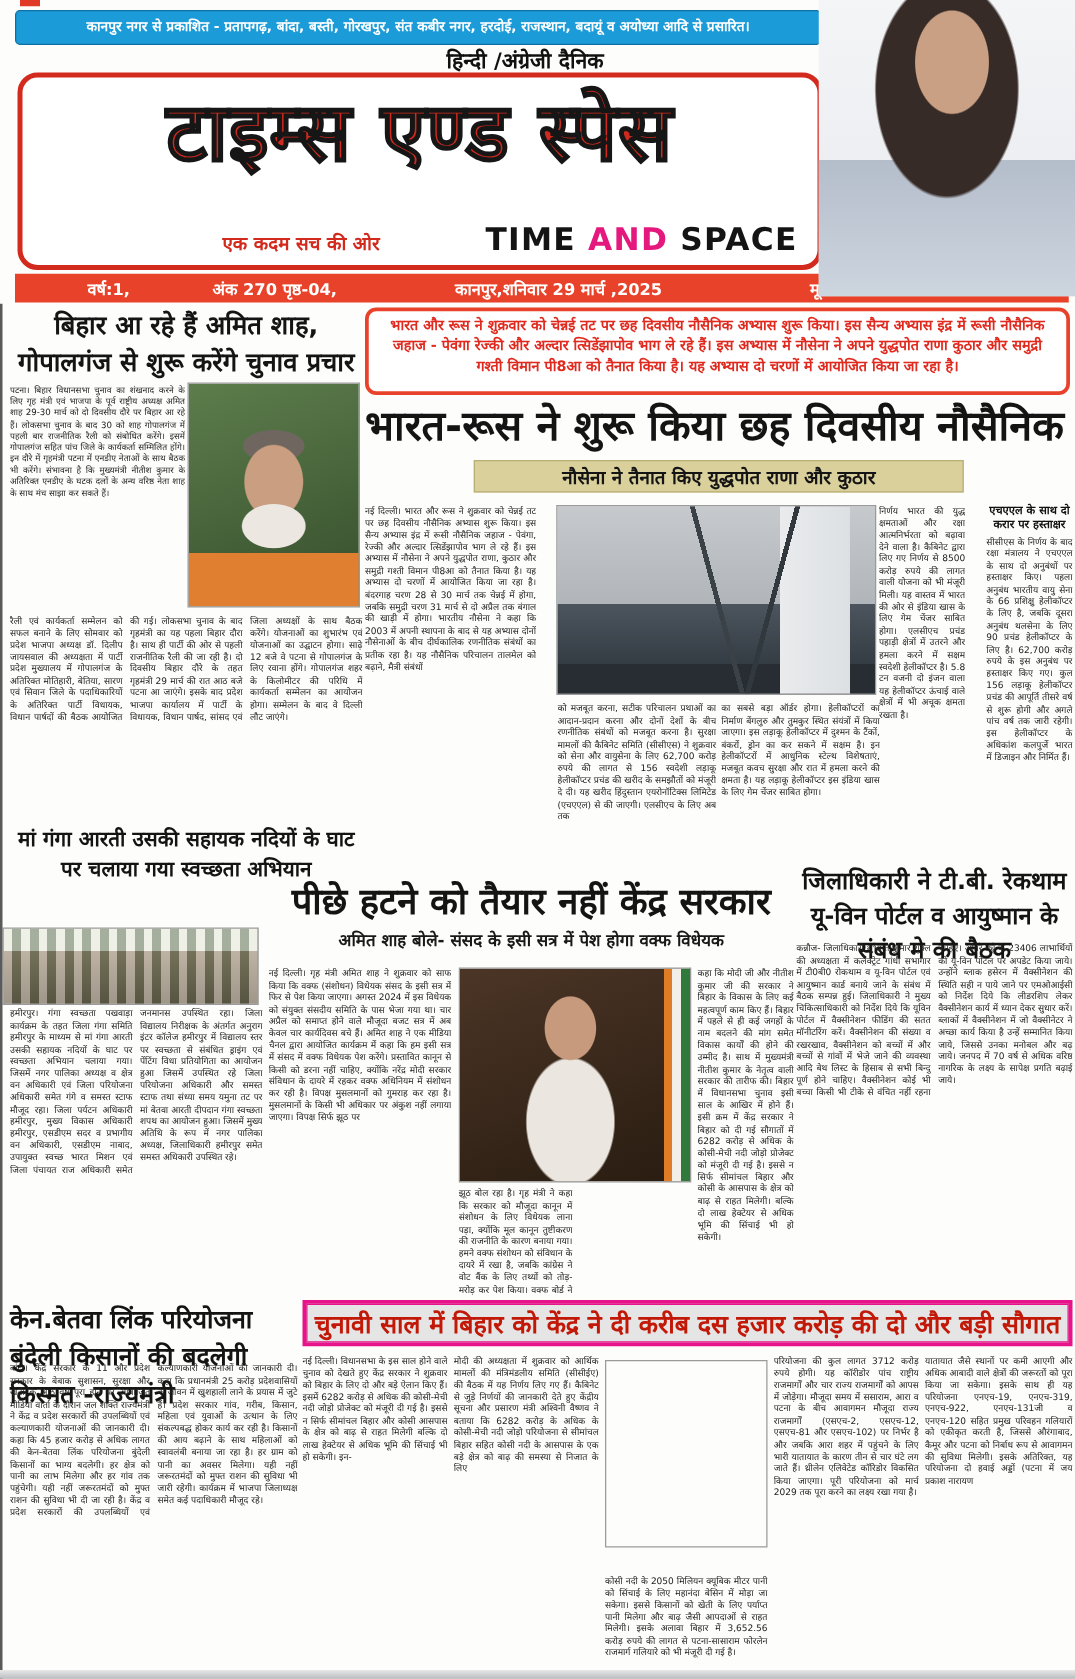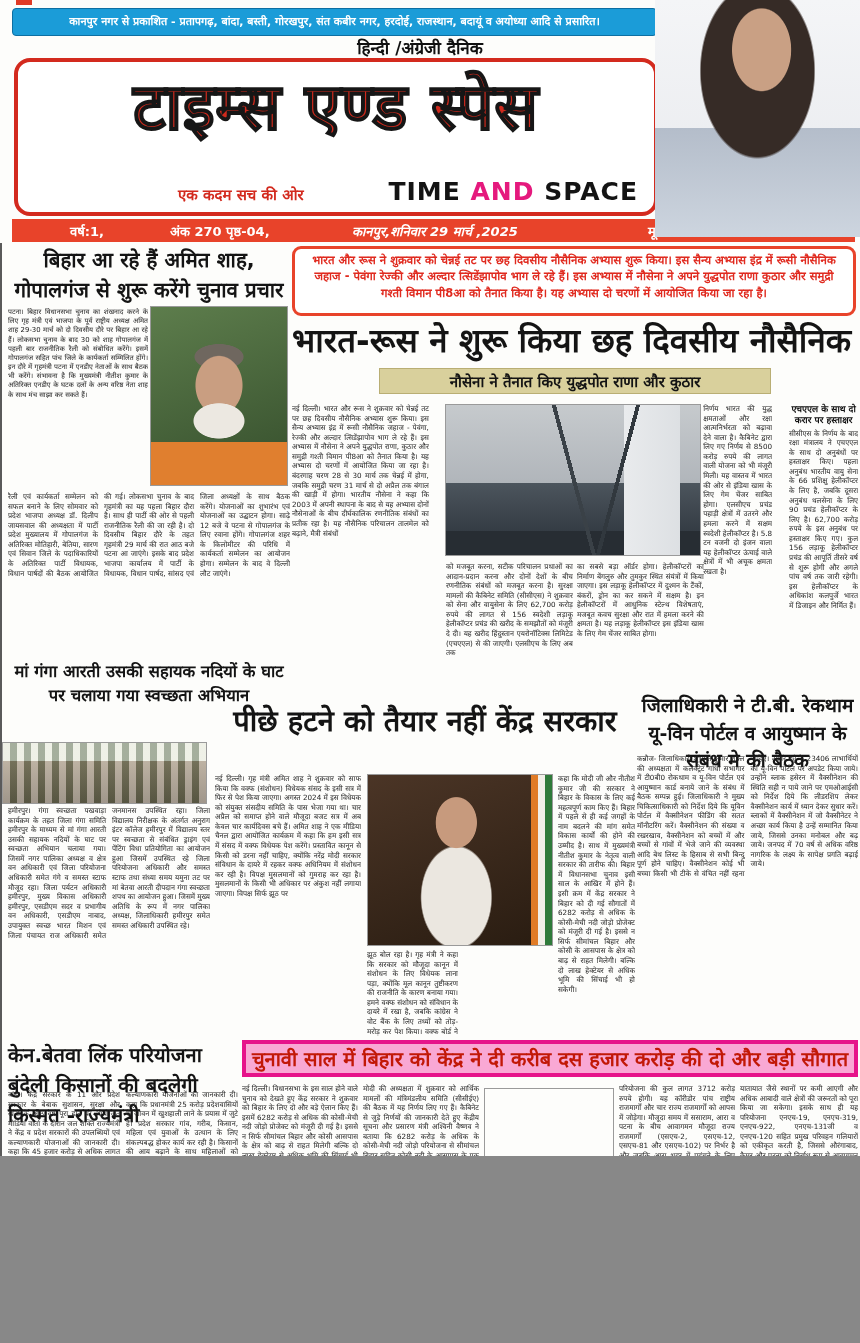--- a/index.html
+++ b/index.html
@@ -1,18 +1,18 @@
 <!DOCTYPE html>
 <html><head>
 <meta charset="utf-8">
 <style>
   * { margin:0; padding:0; box-sizing:border-box; }
   html,body { background:#888; }
   #page {
-    position:relative; width:860px; height:1156px; margin:0 auto;
+    position:relative; width:860px; height:1343px; margin:0 auto;
     background:#fdfdfb; overflow:hidden;
     font-family:"DejaVu Sans","Liberation Sans",sans-serif;
     color:#1d1d1d;
   }
   
   .corner-tick { position:absolute; left:16px; top:0; width:16px; height:5px; background:#e03a26; }
   .top-banner {
     position:absolute; left:12px; top:8px; width:645px; height:28px;
     background:#1b9cd8; border:1px solid #0e6fa2; border-radius:4px;
     color:#fff; font-size:11px; font-weight:bold; text-align:center; line-height:26px;
@@ -32,21 +32,21 @@
   .masthead-tagline { position:absolute; left:160px; bottom:8px; font-size:15px; font-weight:800; color:#d32a1e; }
   .masthead-english { position:absolute; right:16px; bottom:6px; font-size:25px; font-weight:900; letter-spacing:1px; }
   .masthead-english .w1,.masthead-english .w3 { color:#141414; }
   .masthead-english .w2 { color:#e5197d; }
   .dateline-bar {
     position:absolute; left:12px; top:219px; width:843px; height:23px;
     background:#e8432a; color:#fff; font-size:13px; font-weight:bold;
     display:flex; align-items:center;
   }
   .dateline-bar span { position:absolute; white-space:nowrap; }
-  .dl-year { left:58px; } .dl-issue { left:158px; } .dl-place { left:340px;font-style:italic; } .dl-price { left:636px; }
+  .dl-year { left:58px; } .dl-issue { left:158px; } .dl-place { left:352px; } .dl-price { left:636px; }
   
   .photo { position:absolute; overflow:hidden; border:1px solid #9a9a9a; }
   .kangana {
     left:655px; top:0; width:205px; height:237px; border:none; z-index:5;
     background:
       radial-gradient(ellipse 30px 42px at 52% 21%, #c9a084 97%, rgba(0,0,0,0) 100%),
       radial-gradient(ellipse 58px 88px at 50% 30%, #362b26 97%, rgba(0,0,0,0) 100%),
       linear-gradient(180deg, rgba(0,0,0,0) 54%, #b4bdca 54%, #cdd5df 100%),
       linear-gradient(180deg,#f4f5f7,#e7e9ed);
   }
@@ -138,21 +138,21 @@
   .dm-article { position:absolute; left:637px; top:692px; width:221px; height:346px; }
   .dm-hl { font-size:19px; line-height:1.45; text-align:center; }
   .dm-body { position:absolute; left:0; top:62px; width:221px; height:282px; }
   
   .ken-article { position:absolute; left:8px; top:1040px; width:230px; height:303px; }
   .ken-hl { font-size:20px; line-height:1.5; }
   .ken-body { position:absolute; left:0; top:50px; width:230px; height:250px; }
   
   .sogat-article { position:absolute; left:242px; top:1040px; width:616px; height:303px; }
   .sogat-banner { background:#e6138a; padding:3px; }
-  .sogat-banner .inner { background:#f9a8d4; border:1px solid #e6138a; text-align:center;
+  .sogat-banner .inner { background:#e5e5e5; border:1px solid #e6138a; text-align:center;
     font-size:20px; font-weight:800; color:#c21807; white-space:nowrap; overflow:hidden; padding:1px 0; }
   .sogat-body { position:absolute; left:0; top:44px; width:616px; height:259px; }
   .sogat-body .c { position:absolute; top:0; height:259px; }
   .sg1 { left:0; width:116px; } .sg2 { left:121px; width:116px; }
   .sgmidtxt { position:absolute; left:242px; top:176px; width:130px; height:99px; }
   .sg3 { left:377px; width:116px; } .sg4 { left:498px; width:118px; }
   
   .left-edge { position:absolute; left:0; top:243px; width:2px; height:1100px; background:#5a5a5a; }
   .bottom-strip { position:absolute; left:0; top:1336px; width:860px; height:7px;
     background:linear-gradient(180deg,#e8e8e8,#b9bcbf); }
@@ -212,20 +212,21 @@
   <div class="photo ship-photo"></div>
 
   <div class="ganga-article">
     <div class="hl ganga-hl">मां गंगा आरती उसकी सहायक नदियों के घाट पर चलाया गया स्वच्छता अभियान</div>
     <div class="body-txt cols2 ganga-body">हमीरपुर। गंगा स्वच्छता पखवाड़ा कार्यक्रम के तहत जिला गंगा समिति हमीरपुर के माध्यम से मां गंगा आरती उसकी सहायक नदियों के घाट पर स्वच्छता अभियान चलाया गया। जिसमें नगर पालिका अध्यक्ष व क्षेत्र वन अधिकारी एवं जिला परियोजना अधिकारी समेत गंगे व समस्त स्टाफ मौजूद रहा। जिला पर्यटन अधिकारी हमीरपुर, मुख्य विकास अधिकारी हमीरपुर, एसडीएम सदर व प्रभागीय वन अधिकारी, एसडीएम नाबाद, उपायुक्त स्वच्छ भारत मिशन एवं जिला पंचायत राज अधिकारी समेत जनमानस उपस्थित रहा। जिला विद्यालय निरीक्षक के अंतर्गत अनुराग इंटर कॉलेज हमीरपुर में विद्यालय स्तर पर स्वच्छता से संबंधित ड्राइंग एवं पेंटिंग विधा प्रतियोगिता का आयोजन हुआ जिसमें उपस्थित रहे जिला परियोजना अधिकारी और समस्त स्टाफ तथा संध्या समय यमुना तट पर मां बेतवा आरती दीपदान गंगा स्वच्छता शपथ का आयोजन हुआ। जिसमें मुख्य अतिथि के रूप में नगर पालिका अध्यक्ष, जिलाधिकारी हमीरपुर समेत समस्त अधिकारी उपस्थित रहे।</div>
   </div>
   <div class="photo ganga-photo"></div>
 
   <div class="waqf-article">
     <div class="hl waqf-hl">पीछे हटने को तैयार नहीं केंद्र सरकार</div>
+    <div class="waqf-by">अमित शाह बोले- संसद के इसी सत्र में पेश होगा वक्फ विधेयक</div>
     <div class="body-txt waqf-c1">नई दिल्ली। गृह मंत्री अमित शाह ने शुक्रवार को साफ किया कि वक्फ (संशोधन) विधेयक संसद के इसी सत्र में फिर से पेश किया जाएगा। अगस्त 2024 में इस विधेयक को संयुक्त संसदीय समिति के पास भेजा गया था। चार अप्रैल को समाप्त होने वाले मौजूदा बजट सत्र में अब केवल चार कार्यदिवस बचे हैं। अमित शाह ने एक मीडिया चैनल द्वारा आयोजित कार्यक्रम में कहा कि हम इसी सत्र में संसद में वक्फ विधेयक पेश करेंगे। प्रस्तावित कानून से किसी को डरना नहीं चाहिए, क्योंकि नरेंद्र मोदी सरकार संविधान के दायरे में रहकर वक्फ अधिनियम में संशोधन कर रही है। विपक्ष मुसलमानों को गुमराह कर रहा है। मुसलमानों के किसी भी अधिकार पर अंकुश नहीं लगाया जाएगा। विपक्ष सिर्फ झूठ पर</div>
     <div class="photo waqf-photo"></div>
     <div class="waqf-below">
       <div class="body-txt">झूठ बोल रहा है। गृह मंत्री ने कहा कि सरकार को मौजूदा कानून में संशोधन के लिए विधेयक लाना पड़ा, क्योंकि मूल कानून तुष्टीकरण की राजनीति के कारण बनाया गया। हमने वक्फ संशोधन को संविधान के दायरे में रखा है, जबकि कांग्रेस ने वोट बैंक के लिए तथ्यों को तोड़-मरोड़ कर पेश किया। वक्फ बोर्ड ने दिल्ली में 123</div>
     </div>
     <div class="body-txt waqf-c3">कहा कि मोदी जी और नीतीश कुमार जी की सरकार ने बिहार के विकास के लिए कई महत्वपूर्ण काम किए हैं। बिहार में पहले से ही कई जगहों के नाम बदलने की मांग समेत विकास कार्यों की होने की उम्मीद है। साथ में मुख्यमंत्री नीतीश कुमार के नेतृत्व वाली सरकार की तारीफ की। बिहार में विधानसभा चुनाव इसी साल के आखिर में होने हैं। इसी क्रम में केंद्र सरकार ने बिहार को दी गई सौगातों में 6282 करोड़ से अधिक के कोसी-मेची नदी जोड़ो प्रोजेक्ट को मंजूरी दी गई है। इससे न सिर्फ सीमांचल बिहार और कोसी के आसपास के क्षेत्र को बाढ़ से राहत मिलेगी। बल्कि दो लाख हेक्टेयर से अधिक भूमि की सिंचाई भी हो सकेगी।</div>
   </div>
 
   <div class="dm-article">
     <div class="hl dm-hl">जिलाधिकारी  ने टी.बी. रेकथाम यू-विन पोर्टल व आयुष्मान के संबंध मे की बैठक</div>

